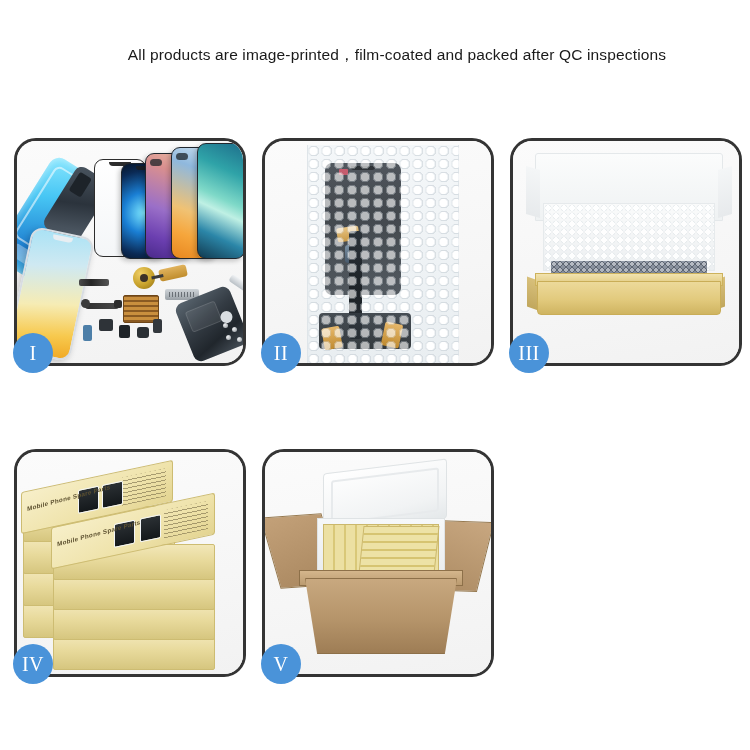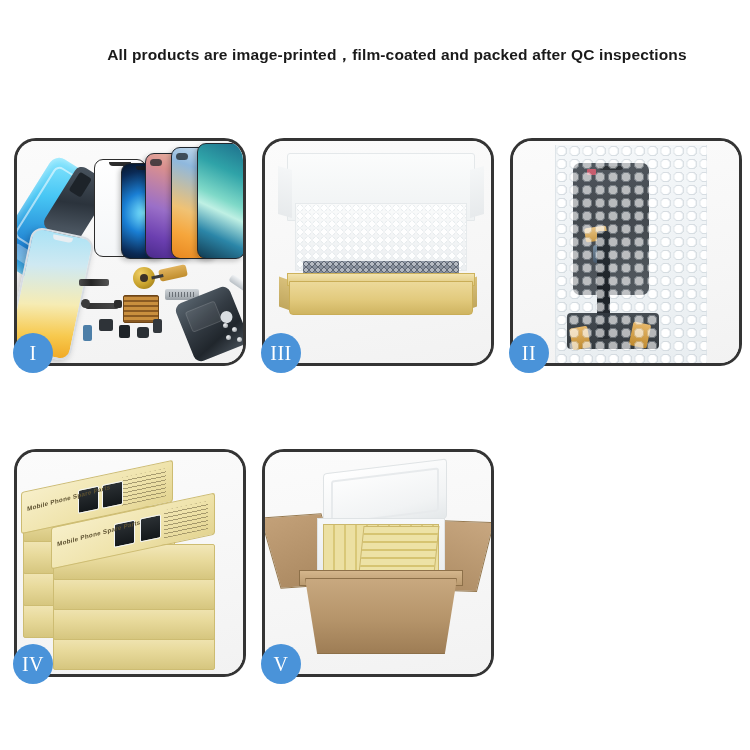--- a/index.html
+++ b/index.html
@@ -25,21 +25,21 @@
     font-size: 34px;
     font-weight: 400;
     letter-spacing: 2.2px;
     color: #111111;
     line-height: 38px;
     white-space: nowrap;
   }
   #page-subtitle {
     font-family: "Liberation Sans", sans-serif;
     font-size: 15.5px;
-    font-weight: 700;
+    font-weight: 400;
     color: #1a1a1a;
     letter-spacing: 0.15px;
     margin-top: 9px;
     white-space: nowrap;
     padding-left: 44px;
   }
 
   
   #grid {
     position: absolute;
@@ -597,50 +597,50 @@
           <span style="left:3px;top:12px"></span>
           <span style="left:14px;top:14px"></span>
         </span>
       </div>
     </div>
     <div class="badge">I</div>
   </div>
 
   <div class="panel">
     <div class="panel-clip">
-      <div class="p3-lid"></div>
-      <div class="p3-foam"></div>
-      <div class="p3-grey"></div>
-      <div class="p3-box-left"></div>
-      <div class="p3-box-right"></div>
-      <div class="p3-box-rim"></div>
-      <div class="p3-box-front"></div>
-    </div>
-    <div class="badge">III</div>
-  </div>
-
-  <div class="panel">
-    <div class="panel-clip">
       <div class="p2-bubble"></div>
       <div class="p2-lcd">
         <span class="p2-lcd-dot"></span>
       </div>
       <div class="p2-pad"></div>
       <div class="p2-chip"></div>
       <div class="p2-flex"></div>
       <div class="p2-footer"></div>
       <div class="p2-connA"></div>
       <div class="p2-connB"></div>
       <div class="p2-bubble-overlay"></div>
     </div>
     <div class="badge">II</div>
   </div>
 
   <div class="panel">
     <div class="panel-clip">
+      <div class="p3-lid"></div>
+      <div class="p3-foam"></div>
+      <div class="p3-grey"></div>
+      <div class="p3-box-left"></div>
+      <div class="p3-box-right"></div>
+      <div class="p3-box-rim"></div>
+      <div class="p3-box-front"></div>
+    </div>
+    <div class="badge">III</div>
+  </div>
+
+  <div class="panel">
+    <div class="panel-clip">
       <div class="p4-stack">
 
         <div class="p4-box" style="left:6px;  top:150px;"></div>
         <div class="p4-box" style="left:6px;  top:118px;"></div>
         <div class="p4-box" style="left:6px;  top:86px;"></div>
         <div class="p4-box" style="left:6px;  top:54px;"></div>
 
         <div class="p4-lid" style="left:4px; top:24px;">
           <span class="p4-lid-lines"></span>
           <span class="p4-lid-img1"></span>

